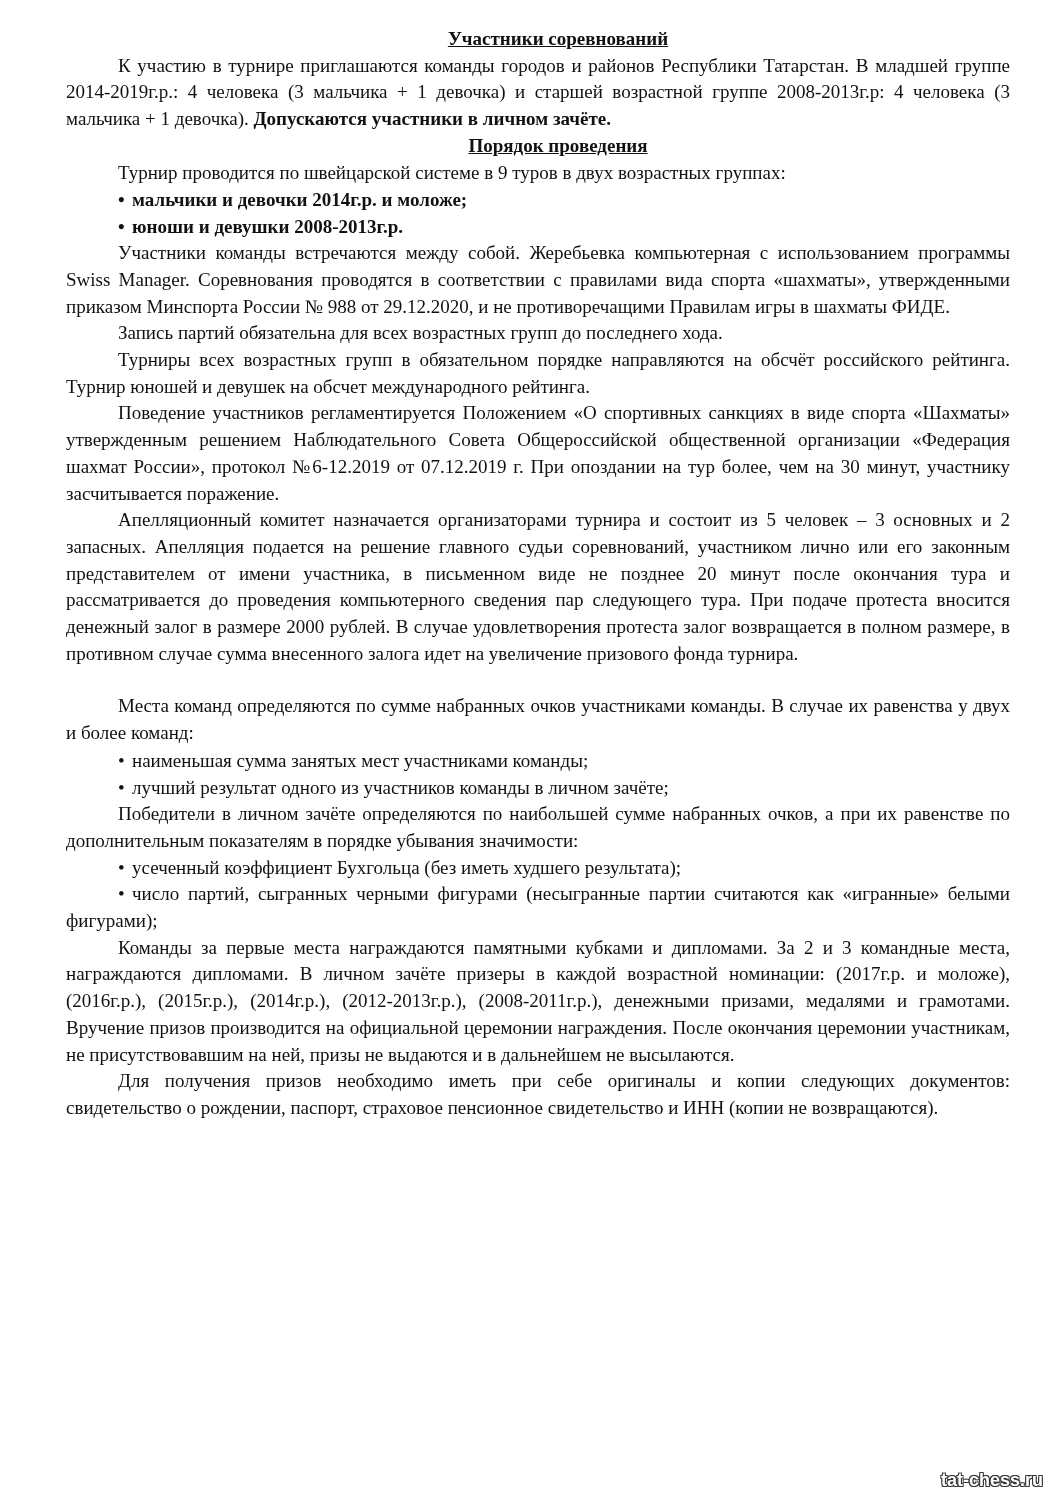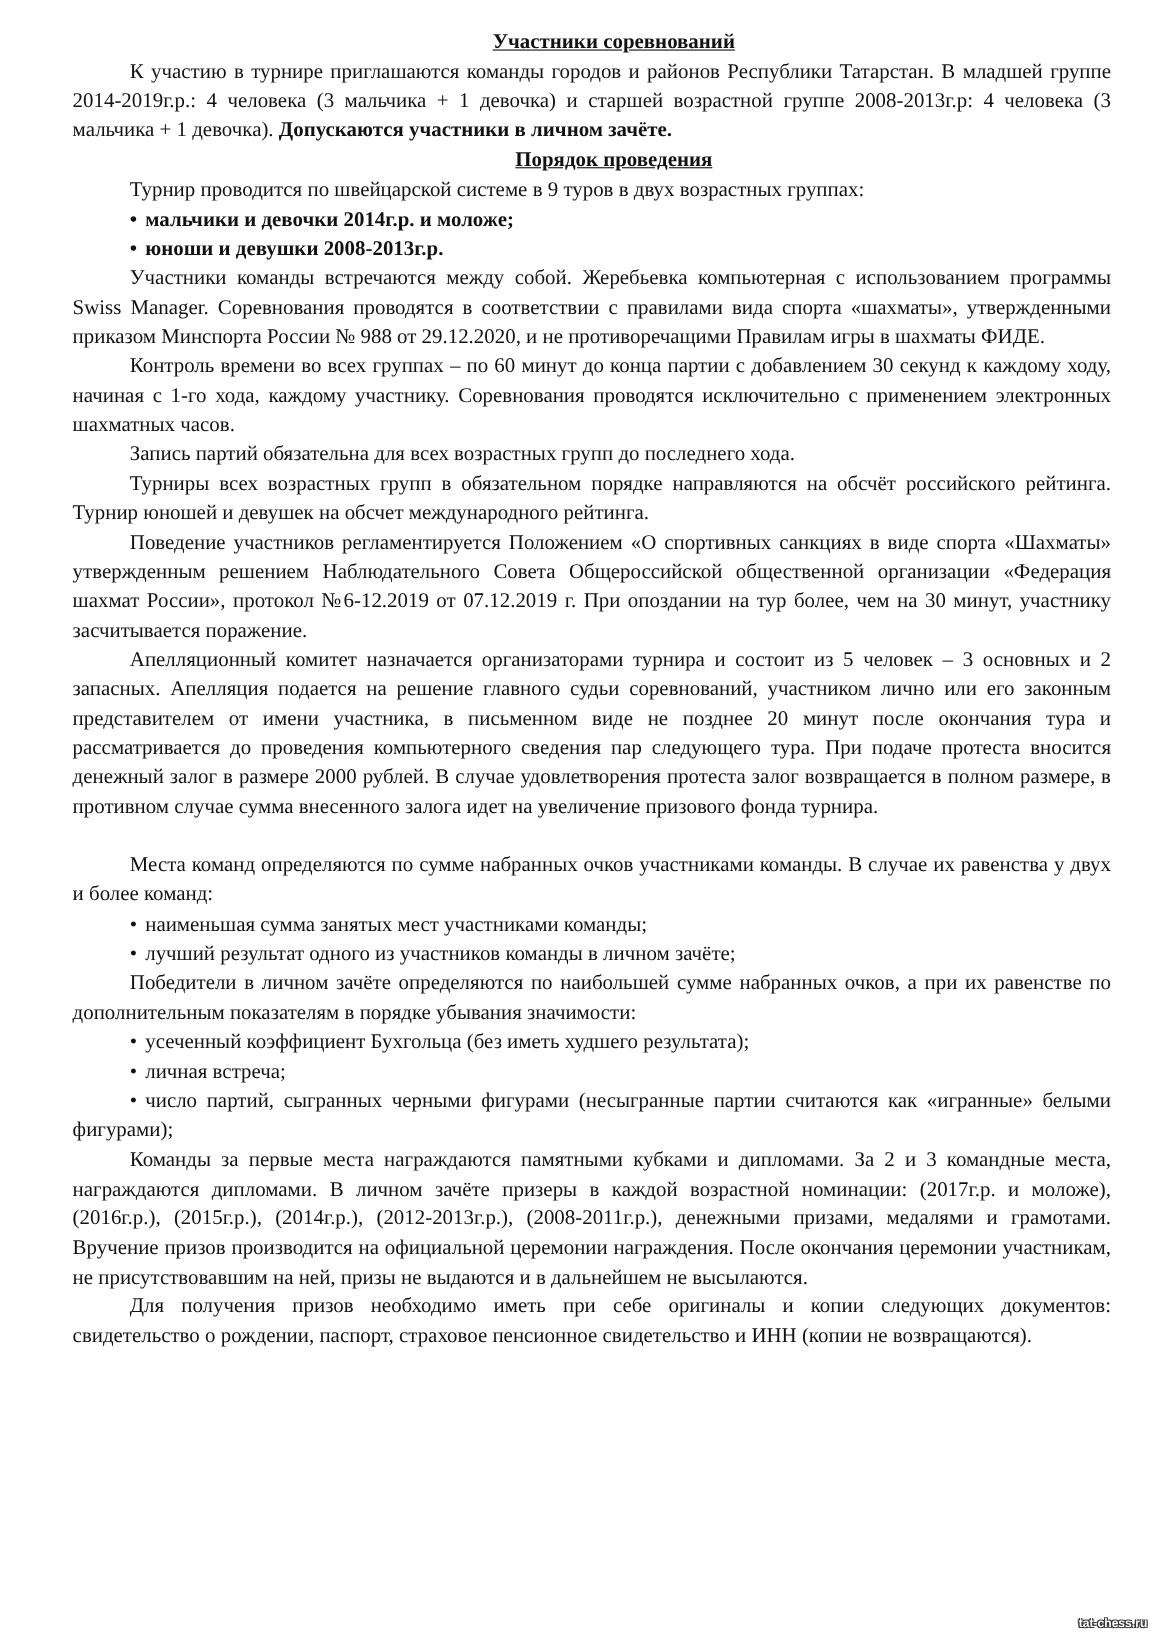--- a/index.html
+++ b/index.html
@@ -6,48 +6,46 @@
   body { width:1061px; height:1500px; position:relative; overflow:hidden;
          font-family:"Liberation Serif", "DejaVu Serif", serif; color:#111; }
   .page { position:absolute; left:66px; top:26px; width:944px; font-size:19px; line-height:26.7px; }
   .h { text-align:center; font-weight:bold; text-decoration:underline; margin:0; padding-left:40px; }
   .p { text-align:justify; text-indent:52px; margin:0; }
   .b { font-weight:bold; }
   .li { margin:0; padding-left:52px; line-height:27px; }
   .li .dot { display:inline-block; width:14px; }
   .gap { height:26px; }
   .wm { position:absolute; right:18px; top:1470px; font-family:"Liberation Sans", sans-serif;
-        font-size:11px; color:#fff; font-weight:bold;
+        font-size:18px; color:#fff; font-weight:bold;
         text-shadow:-1px -1px 0 #333,1px -1px 0 #333,-1px 1px 0 #333,1px 1px 0 #333; }
 </style>
 </head>
 <body>
 
 <div class="page">
 
   <p class="h">Участники соревнований</p>
   <p class="p"><span>К участию в турнире приглашаются команды городов и районов Республики Татарстан. В младшей группе 2014-2019г.р.: 4 человека (3 мальчика + 1 девочка) и старшей возрастной группе 2008-2013г.р: 4 человека (3 мальчика + 1 девочка). </span><span class="b">Допускаются участники в личном зачёте.</span></p>
 
   <p class="h">Порядок проведения</p>
   <p class="p">Турнир проводится по швейцарской системе в 9 туров в двух возрастных группах:</p>
   <p class="li b"><span class="dot">•</span><span>мальчики и девочки 2014г.р. и моложе;</span></p>
   <p class="li b"><span class="dot">•</span><span>юноши и девушки 2008-2013г.р.</span></p>
   <p class="p">Участники команды встречаются между собой. Жеребьевка компьютерная с использованием программы Swiss Manager. Соревнования проводятся в соответствии с правилами вида спорта «шахматы», утвержденными приказом Минспорта России № 988 от 29.12.2020, и не противоречащими Правилам игры в шахматы ФИДЕ.</p>
-  <p class="p">Контроль времени во всех группах – по 60 минут до конца партии с добавлением 30 секунд к каждому ходу, начиная с 1-го хода, каждому участнику. Соревнования проводятся исключительно с применением электронных шахматных часов.</p>
   <p class="p">Запись партий обязательна для всех возрастных групп до последнего хода.</p>
   <p class="p">Турниры всех возрастных групп в обязательном порядке направляются на обсчёт российского рейтинга. Турнир юношей и девушек на обсчет международного рейтинга.</p>
   <p class="p">Поведение участников регламентируется Положением «О спортивных санкциях в виде спорта «Шахматы» утвержденным решением Наблюдательного Совета Общероссийской общественной организации «Федерация шахмат России», протокол №6-12.2019 от 07.12.2019 г. При опоздании на тур более, чем на 30 минут, участнику засчитывается поражение.</p>
   <p class="p">Апелляционный комитет назначается организаторами турнира и состоит из 5 человек – 3 основных и 2 запасных. Апелляция подается на решение главного судьи соревнований, участником лично или его законным представителем от имени участника, в письменном виде не позднее 20 минут после окончания тура и рассматривается до проведения компьютерного сведения пар следующего тура. При подаче протеста вносится денежный залог в размере 2000 рублей. В случае удовлетворения протеста залог возвращается в полном размере, в противном случае сумма внесенного залога идет на увеличение призового фонда турнира.</p>
 
   <div class="gap"></div>
 
   <p class="p">Места команд определяются по сумме набранных очков участниками команды. В случае их равенства у двух и более команд:</p>
   <p class="li"><span class="dot">•</span><span>наименьшая сумма занятых мест участниками команды;</span></p>
   <p class="li"><span class="dot">•</span><span>лучший результат одного из участников команды в личном зачёте;</span></p>
   <p class="p">Победители в личном зачёте определяются по наибольшей сумме набранных очков, а при их равенстве по дополнительным показателям в порядке убывания значимости:</p>
   <p class="li"><span class="dot">•</span><span>усеченный коэффициент Бухгольца (без иметь худшего результата);</span></p>
-  <p class="li"><span class="dot">•</span><span>личная встреча;</span></p>
   <p class="p" style="text-indent:52px;"><span class="dot" style="display:inline-block;width:14px;text-indent:0;">•</span><span>число партий, сыгранных черными фигурами (несыгранные партии считаются как «игранные» белыми фигурами);</span></p>
   <p class="p">Команды за первые места награждаются памятными кубками и дипломами. За 2 и 3 командные места, награждаются дипломами. В личном зачёте призеры в каждой возрастной номинации: (2017г.р. и моложе), (2016г.р.), (2015г.р.), (2014г.р.), (2012-2013г.р.), (2008-2011г.р.), денежными призами, медалями и грамотами. Вручение призов производится на официальной церемонии награждения. После окончания церемонии участникам, не присутствовавшим на ней, призы не выдаются и в дальнейшем не высылаются.</p>
   <p class="p">Для получения призов необходимо иметь при себе оригиналы и копии следующих документов: свидетельство о рождении, паспорт, страховое пенсионное свидетельство и ИНН (копии не возвращаются).</p>
 </div>
 
 <div class="wm">tat-chess.ru</div>
 
 </body></html>

